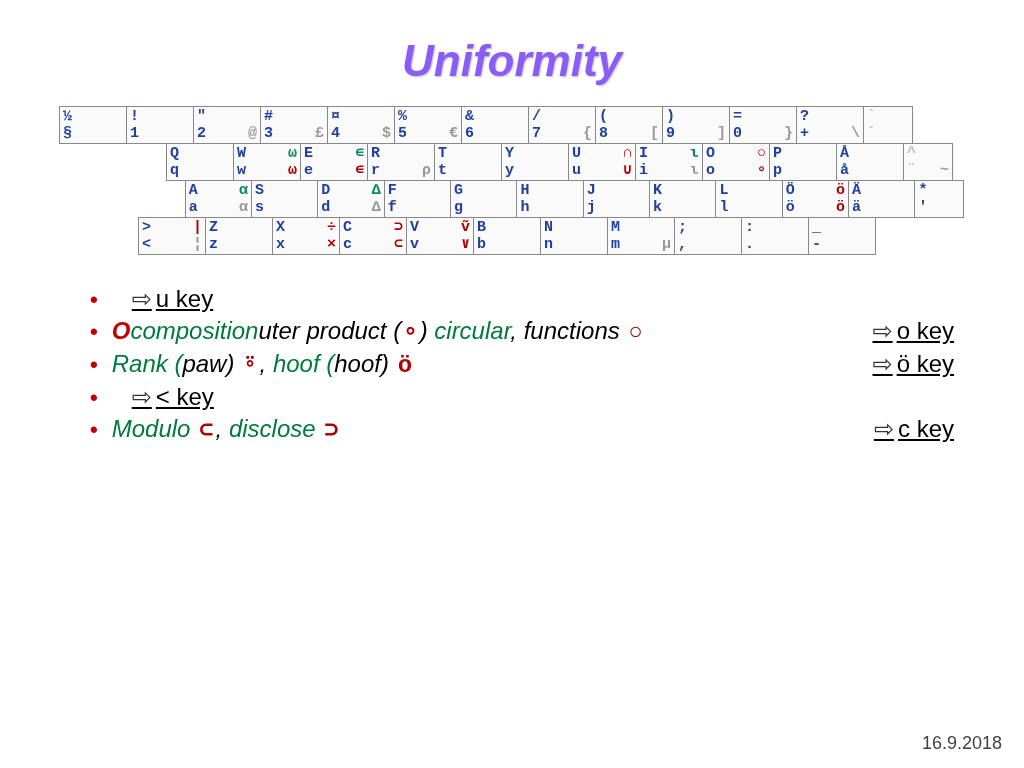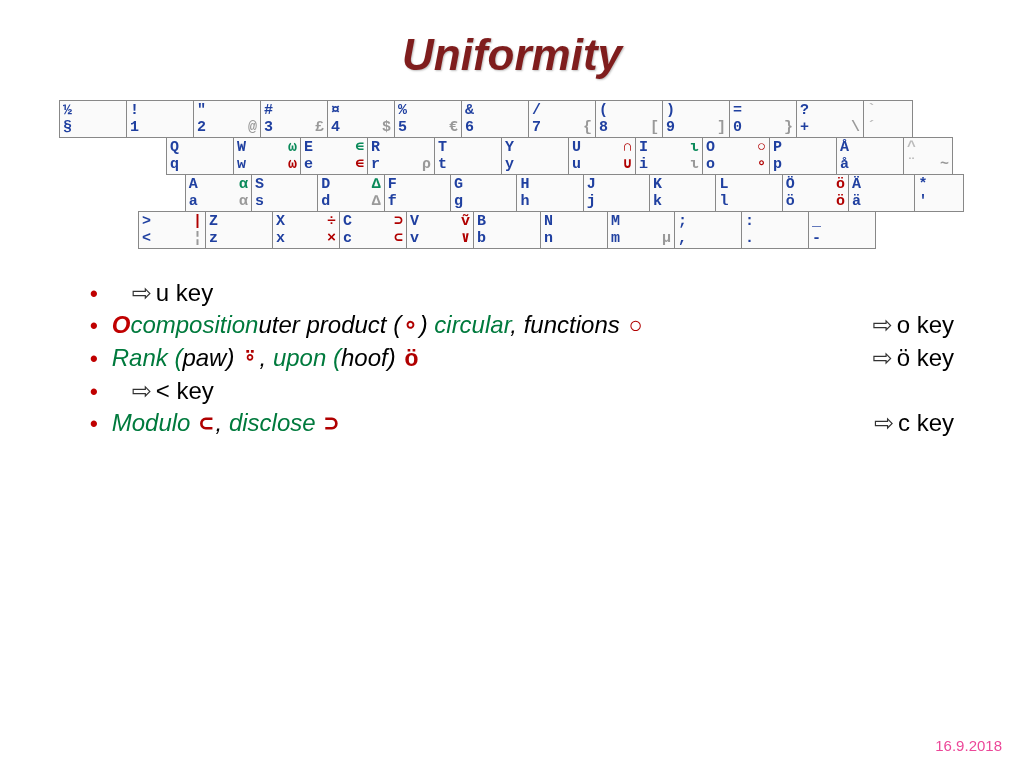--- a/index.html
+++ b/index.html
@@ -10,23 +10,23 @@
     background: #fff;
     font-family: "Comic Sans MS", "Segoe UI", sans-serif;
     color: #000;
     position: relative;
   }
   .slide {
     padding: 20px 60px 0 60px;
   }
   h1 {
     text-align: center;
-    color: #7f1d1d;
+    color: #8b5cf6;
     font-size: 44px;
-    margin: 10px 0 20px 0;
+    margin: 16px 0 20px 0;
     text-shadow: 1px 1px 2px rgba(0,0,0,0.25);
     font-style: italic;
   }
 
   
   .keyboard {
     margin: 0 auto 30px auto;
     font-family: "Courier New", monospace;
     font-size: 15px;
     line-height: 1.05;
@@ -68,33 +68,33 @@
   }
   ul.points li::before {
     content: "•";
     color: #c00000;
     font-style: normal;
     font-weight: bold;
     margin-right: 14px;
     font-size: 22px;
   }
   .bl-left { flex: 1; }
-  .bl-right { color: #000; font-style: normal; white-space: nowrap; margin-left: 20px; }
+  .bl-right { color: #000; font-style: normal; white-space: nowrap; margin-left: 20px; text-decoration: underline; }
   .cap { color: #c00000; font-weight: bold; }
   .fn  { color: #007a3d; }
   .sym { color: #b00000; font-style: normal; font-family: "Courier New", monospace; font-weight: bold; padding: 0 2px; }
   .arrow { font-style: normal; color: #333; margin-right: 4px; font-family: sans-serif; }
 
   .footer {
     position: absolute;
     right: 22px;
     bottom: 14px;
-    color: #ec4899;
+    color: #404040;
     font-family: "Comic Sans MS", sans-serif;
-    font-size: 15px;
+    font-size: 18px;
   }
 </style>
 </head>
 <body>
 
 <div class="slide">
   <h1>Uniformity</h1>
 
   <div class="keyboard" id="kbd">
       <div class="krow">
@@ -592,21 +592,21 @@
 
   <ul class="points" id="points">
       <li>
         <span class="bl-right"><span class="arrow">⇨</span><span>u key</span></span>
       </li>
       <li>
         <span class="bl-left"><span class="cap">O</span><span class="fn">composition</span><span>uter product (</span><span class="sym">∘</span><span>) </span><span class="fn">circular</span><span>, </span><span> functions </span><span class="sym">○</span></span>
         <span class="bl-right"><span class="arrow">⇨</span><span>o key</span></span>
       </li>
       <li>
-        <span class="bl-left"><span class="fn">Rank (</span><span>paw</span><span>) </span><span class="sym">⍤</span><span>, </span><span class="fn">upon (</span><span>hoof</span><span>) </span><span class="sym">ö</span></span>
+        <span class="bl-left"><span class="fn">Rank (</span><span>paw</span><span>) </span><span class="sym">⍤</span><span>, </span><span class="fn">hoof (</span><span>hoof</span><span>) </span><span class="sym">ö</span></span>
         <span class="bl-right"><span class="arrow">⇨</span><span>ö key</span></span>
       </li>
       <li>
         <span class="bl-right"><span class="arrow">⇨</span><span>&lt; key</span></span>
       </li>
       <li>
         <span class="bl-left"><span class="fn">Modulo </span><span class="sym">⊂</span><span>, </span><span class="fn">disclose </span><span class="sym">⊃</span></span>
         <span class="bl-right"><span class="arrow">⇨</span><span>c key</span></span>
       </li>
     </ul>

